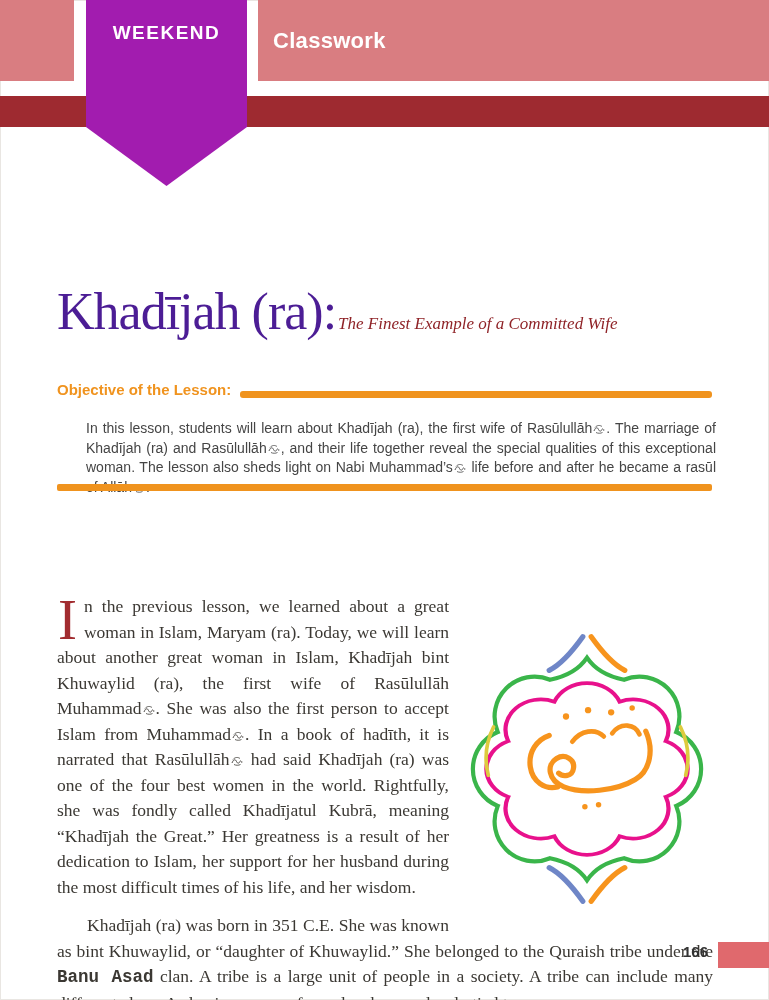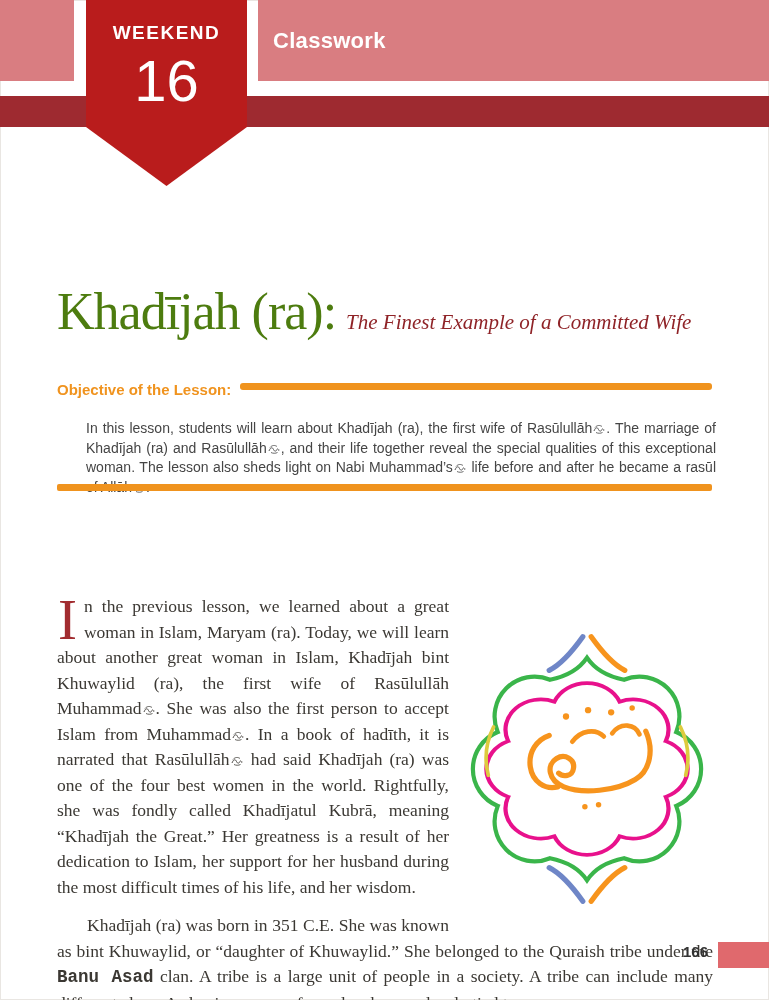--- a/index.html
+++ b/index.html
@@ -8,32 +8,32 @@
     font-family:"Liberation Serif",serif;
     box-shadow:inset 0 0 0 1px #e9e6e2;
   }
   
   .band{position:absolute;top:0;height:81px;background:#d97d81;}
   .band.left{left:0;width:74px;}
   .band.right{left:258px;right:0;display:flex;align-items:center;padding-left:15px;box-sizing:border-box;}
   .classwork{font-family:"Liberation Sans",sans-serif;font-weight:bold;font-size:22px;color:#ffffff;letter-spacing:.3px;text-align:center;}
   .red-bar{position:absolute;left:0;top:96px;width:769px;height:31px;background:#9e2a30;}
   .pennant{
-    position:absolute;left:86px;top:0;width:161px;height:186px;background:#b91c1c;
+    position:absolute;left:86px;top:0;width:161px;height:186px;background:#a21caf;
     clip-path:polygon(0 0,100% 0,100% 68.3%,50% 100%,0 68.3%);
     text-align:center;color:#fff;font-family:"Liberation Sans",sans-serif;z-index:2;
   }
   .weekend{margin-top:22px;font-size:19px;font-weight:bold;letter-spacing:1.5px;}
   .lesson-num{margin-top:8px;font-size:58px;line-height:58px;font-weight:400;}
   
   .title{position:absolute;left:57px;top:282px;margin:0;font-weight:normal;white-space:nowrap;}
-  .title-main{font-size:52px;color:#4d7c0f;letter-spacing:-1px;text-align:center;}
-  .title-sub{font-size:21px;font-style:italic;color:#8f2327;margin-left:10px;}
+  .title-main{font-size:52px;color:#4c1d95;letter-spacing:-1px;text-align:center;}
+  .title-sub{font-size:17px;font-style:italic;color:#8f2327;margin-left:2px;}
   
-  .obj-row{position:absolute;left:57px;top:381px;width:655px;display:flex;align-items:flex-start;}
+  .obj-row{position:absolute;left:57px;top:381px;width:655px;display:flex;align-items:flex-end;}
   .obj-label{font-family:"Liberation Sans",sans-serif;font-weight:bold;font-size:15px;color:#f0931e;white-space:nowrap;}
   .obj-rule{flex:1;height:7px;background:#f0931e;border-radius:3px;margin-left:9px;margin-top:2px;}
   .obj-text{
     position:absolute;left:78px;top:411px;width:630px;margin:8px;
     font-family:"Liberation Sans",sans-serif;font-size:14px;line-height:19.5px;color:#454545;text-align:justify;
   }
   .obj-divider{position:absolute;left:57px;top:484px;width:655px;height:7px;background:#f0931e;border-radius:2px;}
   
   .content{
     position:absolute;left:57px;top:594px;width:656px;
@@ -61,21 +61,20 @@
 
 <div class="page">
 
   <div class="band left"></div>
   <div class="band right">
     <span class="classwork">Classwork</span>
   </div>
   <div class="red-bar"></div>
   <div class="pennant">
     <div class="weekend">WEEKEND</div>
-    <div class="lesson-num">16</div>
   </div>
 
   <h1 class="title">
     <span class="title-main">Khadījah (ra):</span><span class="title-sub">The Finest Example of a Committed Wife</span>
   </h1>
 
   <div class="obj-row">
     <span class="obj-label">Objective of the Lesson:</span>
     <span class="obj-rule"></span>
   </div>

